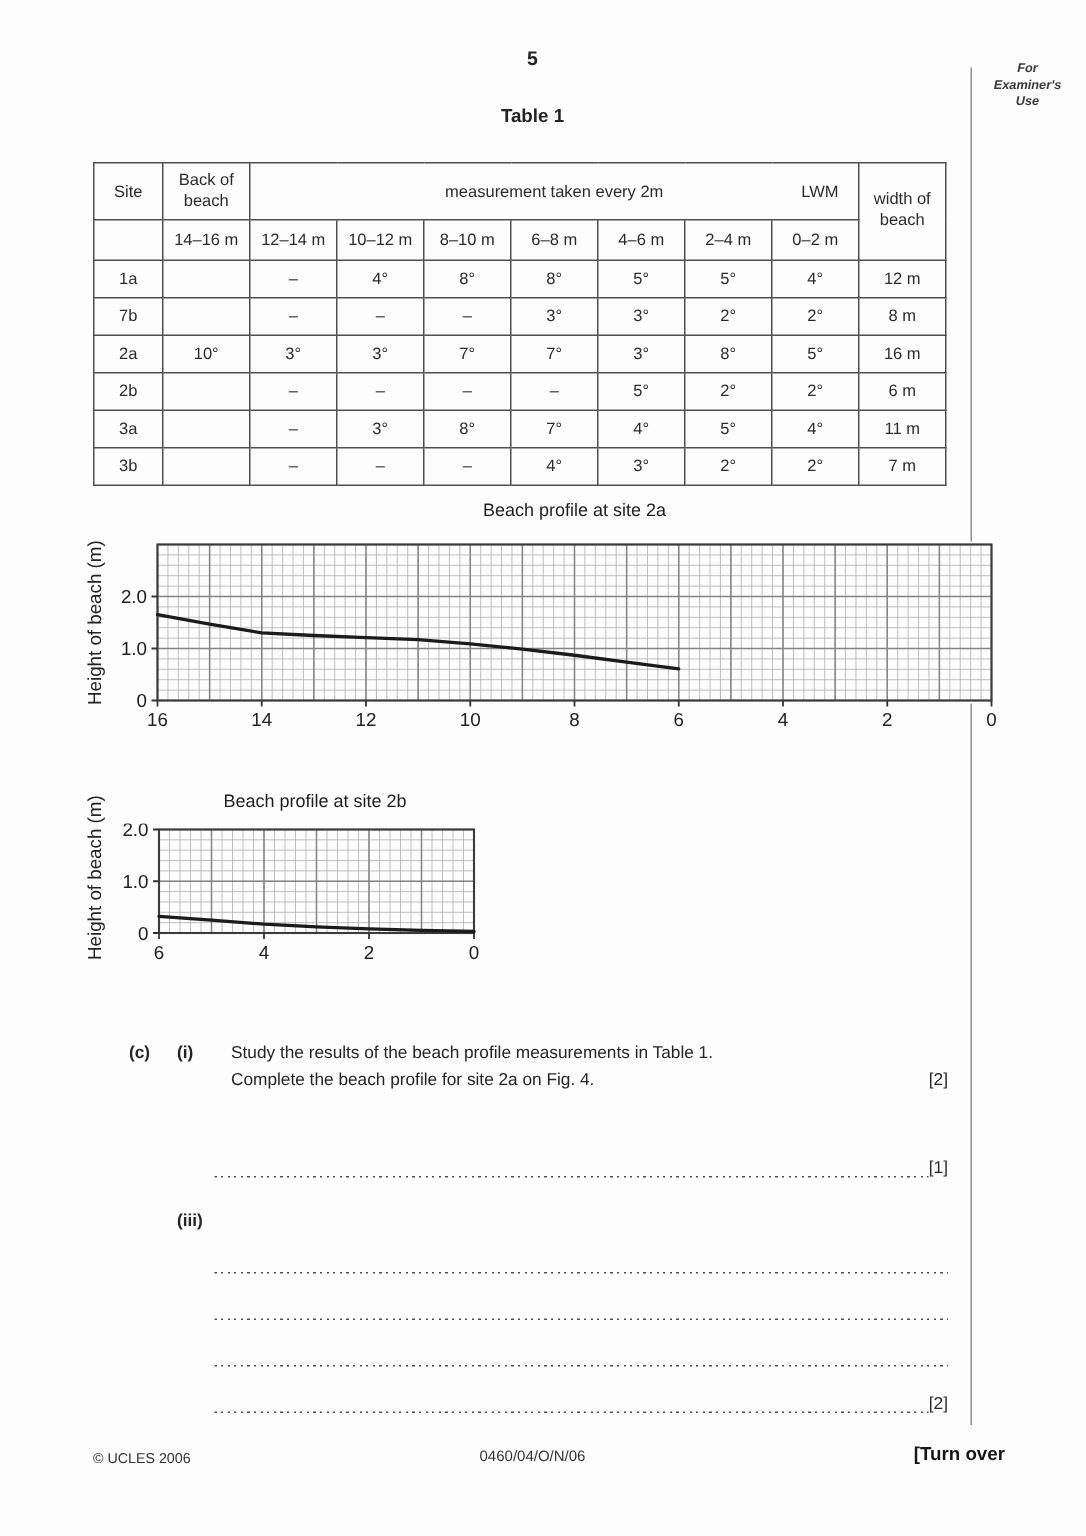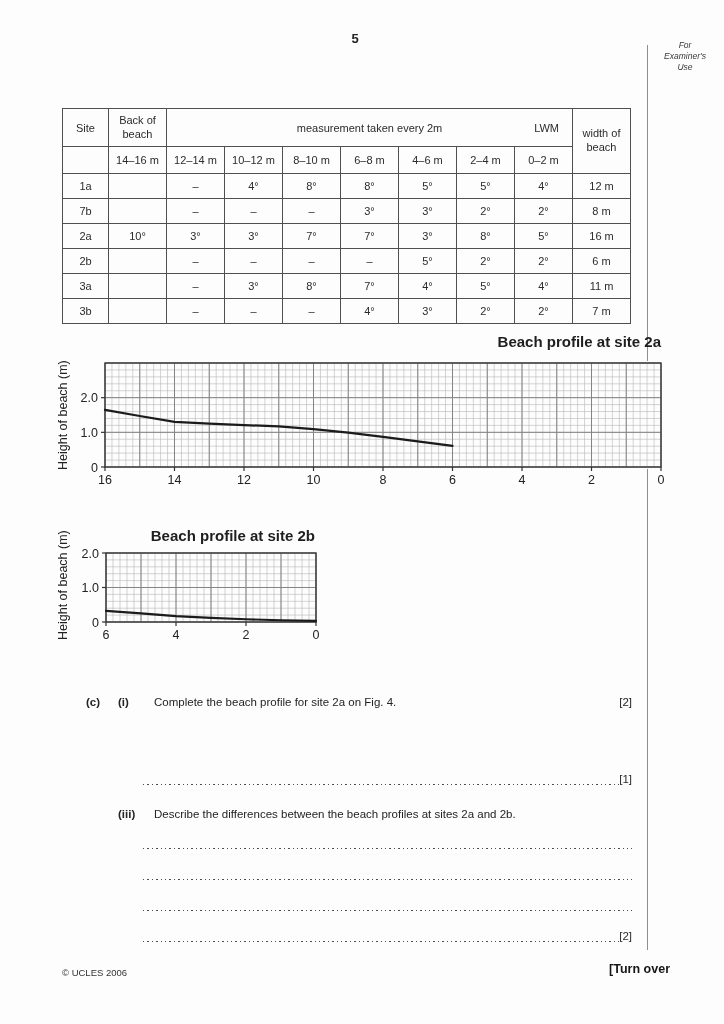--- a/index.html
+++ b/index.html
@@ -7,36 +7,36 @@
     position:relative;width:724px;height:1024px;margin:0 auto;
     background:#fdfdfd;color:#242424;
     font-family:"Liberation Sans",sans-serif;overflow:hidden;
   }
   .center-line{position:absolute;left:0;width:710px;text-align:center;}
   .page-num{top:31px;font-weight:bold;font-size:13px;}
   .tbl-title{top:70px;font-weight:bold;font-size:12.5px;}
   .fig-label{top:661px;font-weight:bold;font-size:12.5px;}
 
   .examiner{position:absolute;left:654px;top:40px;width:62px;text-align:center;
-    font-style:italic;font-size:8.5px;line-height:1.3;color:#3a3a3a;}
+    font-style:italic;font-size:8.5px;line-height:1.3;color:#3a3a3a;font-weight:bold;}
   .examiner-rule{position:absolute;left:647px;top:45px;width:1px;height:905px;background:#8e8e8e;}
 
   table.t1{position:absolute;left:62px;top:108px;border-collapse:collapse;table-layout:fixed;}
   table.t1 td,table.t1 th{border:1px solid #4f4f4f;font-size:11px;font-weight:normal;
     text-align:center;vertical-align:middle;padding:0;color:#2b2b2b;}
   .c-site{width:46px;} .c-dist{width:58px;} .c-width{width:58px;}
   .hrow1 td,.hrow1 th{height:37px;}
   .hrow2 td,.hrow2 th{height:26px;}
   tr.drow td{height:24px;}
   .backcell{text-align:left;padding-left:7px;line-height:1.25;}
   .meascell{position:relative;margin-top:22px;}
   .lwm{position:absolute;right:13px;top:50%;transform:translateY(-50%);}
   .widthcell{line-height:1.25;}
 
-  .chart-title{position:absolute;font-weight:bold;font-size:15px;text-align:right;color:#1e1e1e;}
+  .chart-title{position:absolute;font-weight:normal;font-size:12px;text-align:center;color:#1e1e1e;}
   #chart1-title{left:105px;width:556px;top:333px;}
   #chart2-title{left:105px;width:210px;top:527px;}
   .vlabel{position:absolute;writing-mode:vertical-rl;transform:rotate(180deg);
     text-align:center;font-size:12.5px;color:#222;white-space:nowrap;}
   #ylabel1{left:56px;top:355px;height:120px;}
   #ylabel2{left:56px;top:535px;height:105px;}
   .chart-svg{position:absolute;}
   #chart1-svg{left:60px;top:359px;}
   #chart2-svg{left:60px;top:549px;}
 
@@ -70,20 +70,21 @@
 
   <div class="center-line page-num">5</div>
 
   <div class="examiner">
     <div>For</div>
     <div>Examiner's</div>
     <div>Use</div>
   </div>
   <div class="examiner-rule"></div>
 
+  <div class="center-line tbl-title">Table 1</div>
 
   <table class="t1">
     <colgroup>
       <col class="c-site">
         <col class="c-dist">
         <col class="c-dist">
         <col class="c-dist">
         <col class="c-dist">
       <col class="c-dist">
         <col class="c-dist">
@@ -425,52 +426,53 @@
         <text x="39" y="8.5" text-anchor="end">2.0</text>
       </g>
       <polyline points="46,61.96 81,64.375 116,67.135 151,68.86 186,70.24 221,71.275 256,71.965" fill="none" stroke="#1b1b1b" stroke-width="2.2" stroke-linejoin="round" stroke-linecap="round"></polyline>
     </svg>
 
 
   <div class="q-row" id="q-i">
     <span class="q-c">(c)</span>
     <span class="q-roman">(i)</span>
     <span class="q-text">
+      <span>Study the results of the beach profile measurements in Table 1.</span>
       <span class="q-line2">
         <span>Complete the beach profile for site 2a on Fig. 4.</span>
         <span class="fill"></span>
         <span>[2]</span>
       </span>
     </span>
   </div>
 
 
   <div class="ans" id="ans-ii">
     <span class="dotline"></span>
     <span>[1]</span>
   </div>
 
   <div class="q-row" id="q-iii">
     <span class="q-c"></span>
     <span class="q-roman">(iii)</span>
-    <span class="q-text">Describe the differences between the beach profiles at sites 2a and 2b.</span>
   </div>
 
   <div id="ans-iii-wrap">
       <div class="ans">
         <span class="dotline"></span>
       </div>
       <div class="ans">
         <span class="dotline"></span>
       </div>
       <div class="ans">
         <span class="dotline"></span>
       </div>
       <div class="ans">
         <span class="dotline"></span>
         <span>[2]</span>
       </div>
     </div>
 
   <div class="footer-left">© UCLES 2006</div>
+  <div class="footer-center">0460/04/O/N/06</div>
   <div class="footer-right">[Turn over</div>
 
 </div>
 
 </body></html>

